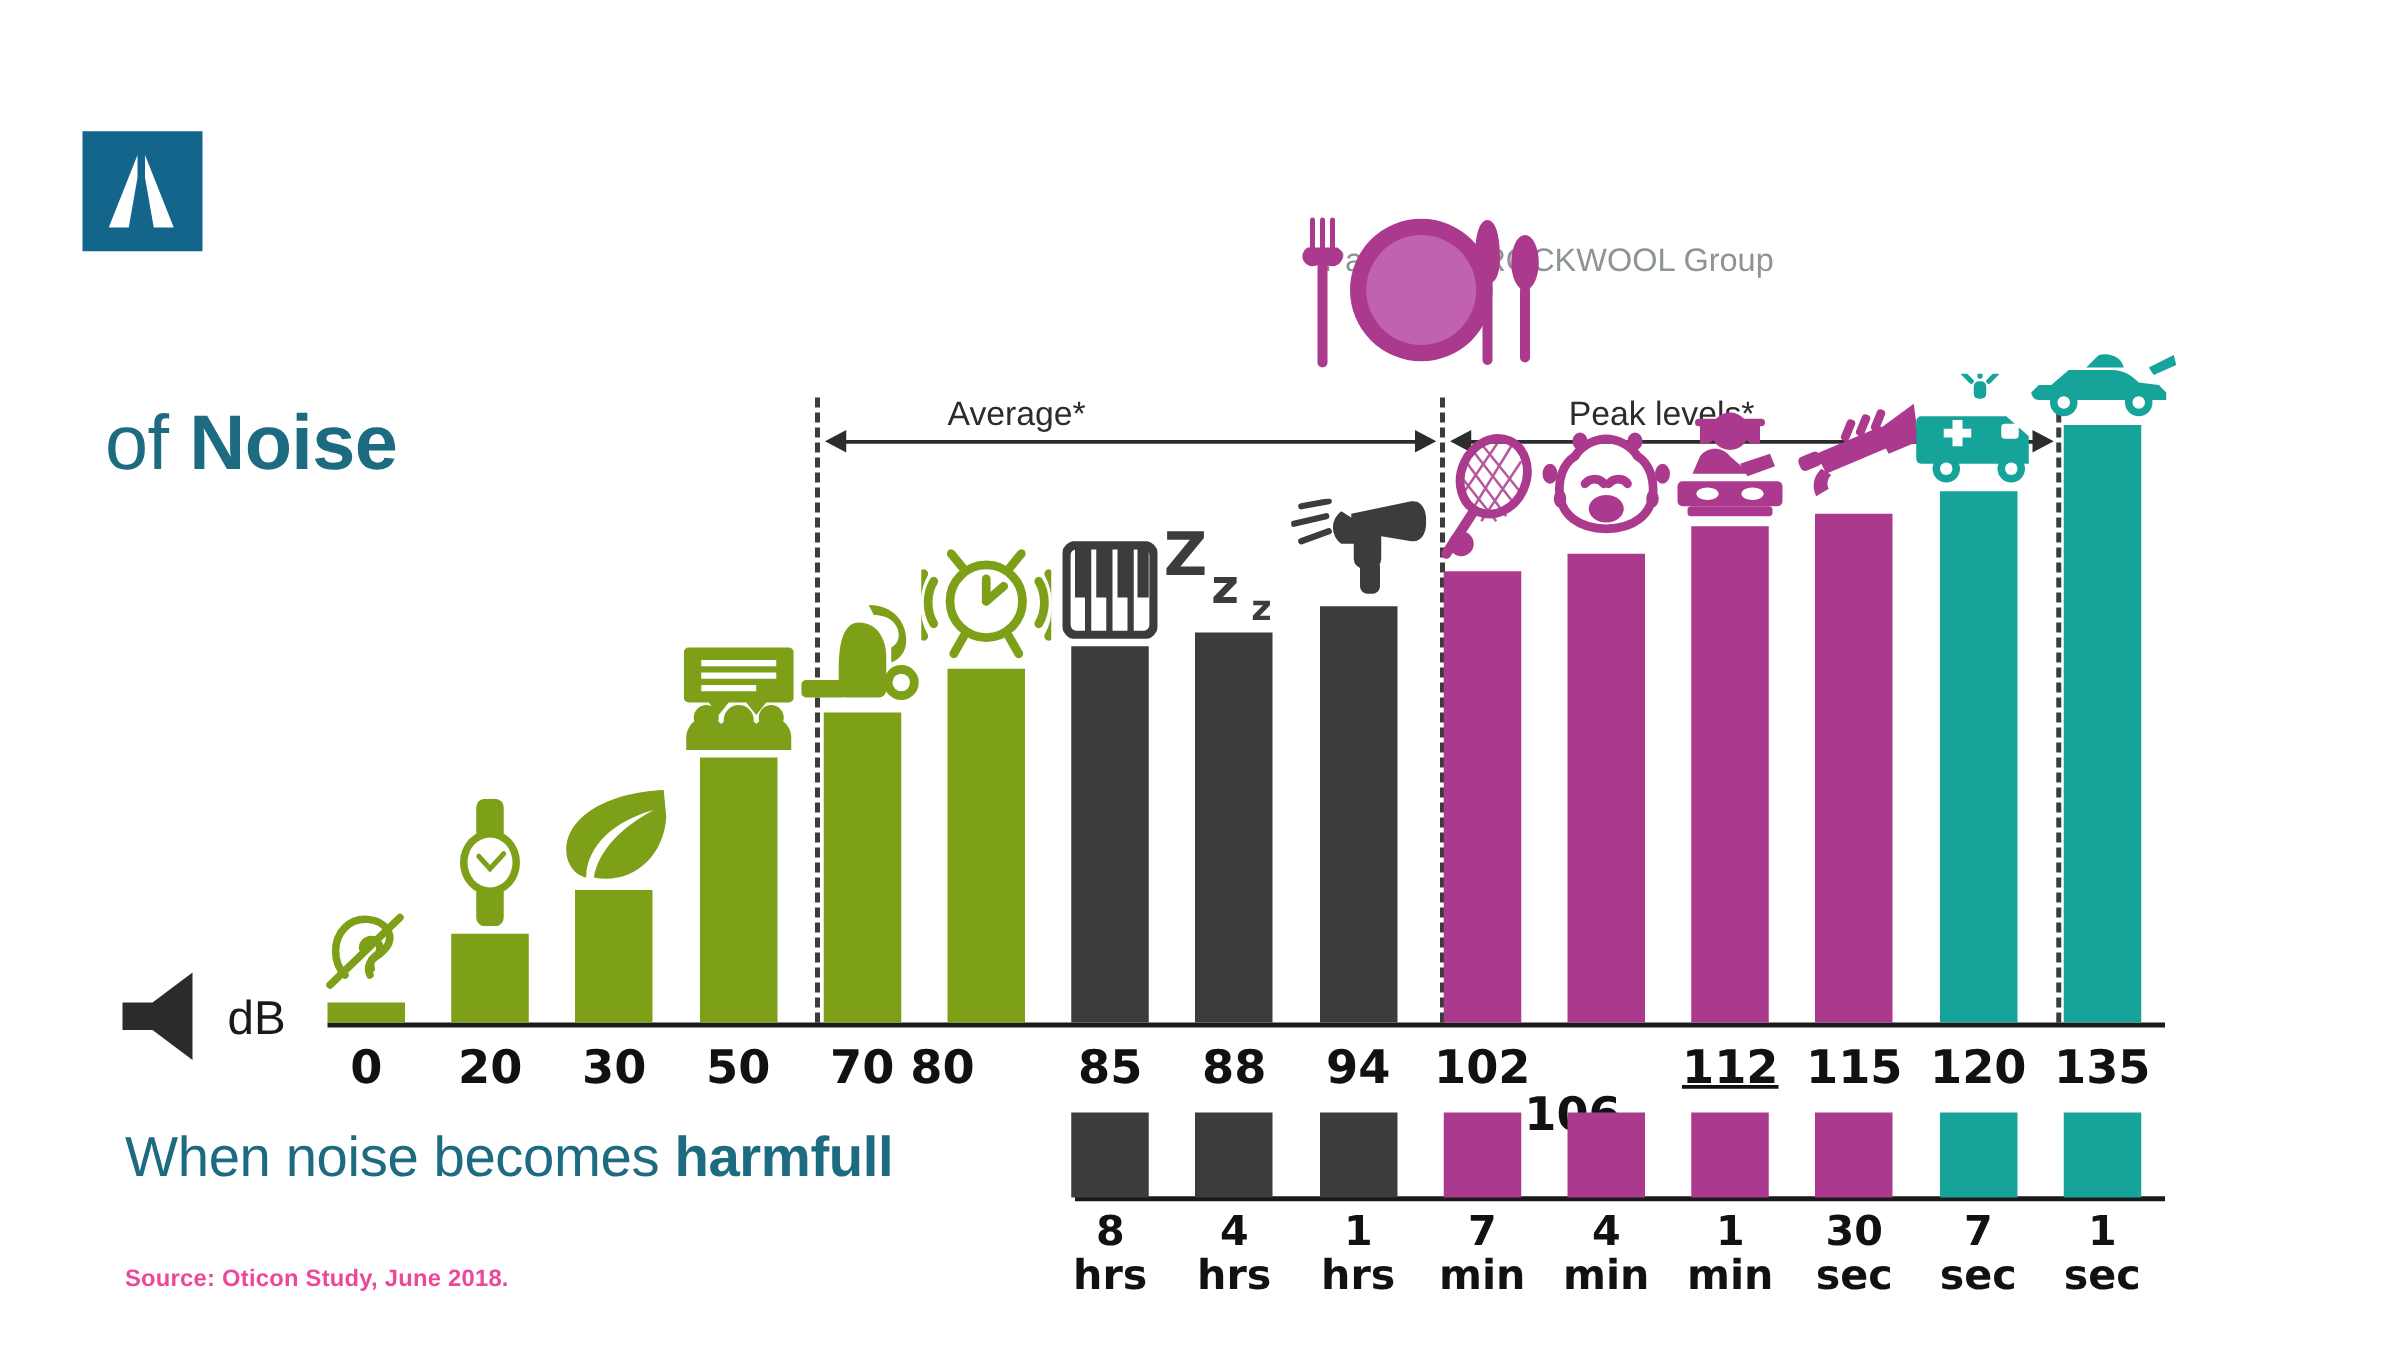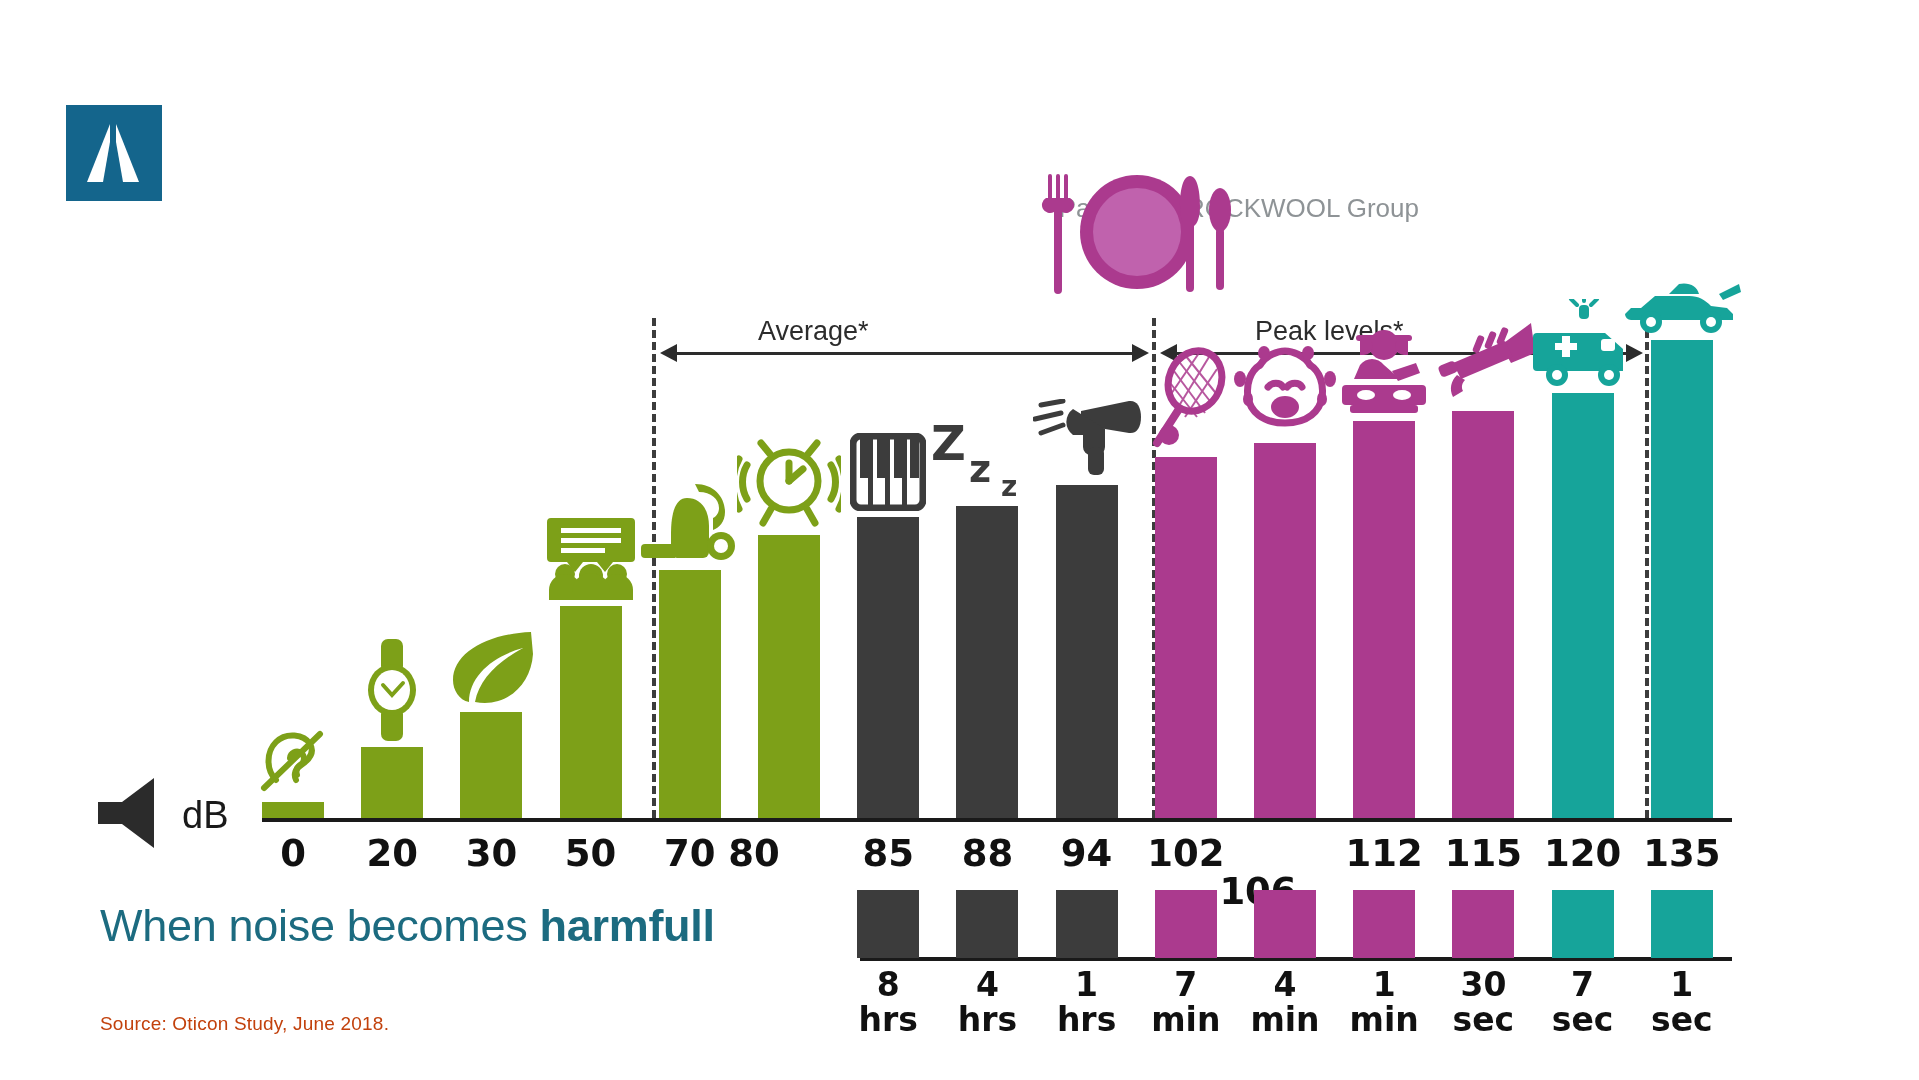--- a/index.html
+++ b/index.html
@@ -20,21 +20,21 @@
   #headline { position: absolute; left: 84px; top: 320px; color: #1c6b80;
               font-size: 62px; line-height: 1.12; font-weight: 300;
               font-family: "Liberation Sans", sans-serif; letter-spacing: -0.5px; }
   #headline b { font-weight: 700; }
 
   #harmfull-line { position: absolute; left: 100px; top: 900px; color: #1c6b80;
                    font-size: 45px; font-weight: 300; white-space: nowrap; letter-spacing:-0.3px; }
   #harmfull-line b { font-weight: 700; }
 
   #source-note { position: absolute; left: 100px; top: 1013px; font-size: 19px;
-                 font-weight: 400; color: #c2410c; letter-spacing: 0.2px; }
+                 font-weight: 700; color: #ec4899; letter-spacing: 0.2px; }
 
   
   #db-legend { position: absolute; left: 92px; top: 772px; display: flex; align-items: center; }
   #db-label { font-size: 38px; color: #1a1a1a; margin-left: 8px; font-weight: 400; }
 
   
   #chart { position: absolute; left: 262px; top: 300px; width: 1470px; height: 520px; }
   #baseline { position: absolute; left: 262px; top: 818px; width: 1470px; height: 4px; background: #1a1a1a; }
   .bar { position: absolute; bottom: 0; left: 0; width: 62px; }
 
@@ -70,20 +70,21 @@
     <svg width="74" height="66" viewBox="0 0 74 66" aria-hidden="true">
       <path d="M33 4 L10 62 L26 62 L33 22 Z" fill="#ffffff"></path>
       <path d="M39 4 L62 62 L46 62 L39 22 Z" fill="#ffffff"></path>
     </svg>
   </div>
 </div>
 
 <div id="group-tagline">Part of the ROCKWOOL Group</div>
 
 <div id="headline">
+  <div><span>of </span><b>Noise</b></div>
 </div>
 
 <div id="harmfull-line"><span>When noise becomes </span><b>harmfull</b></div>
 
 <div id="source-note">Source: Oticon Study, June 2018.</div>
 
 <div id="db-legend">
   <span>
     <svg width="82" height="82" viewBox="0 0 82 82" aria-hidden="true">
       <path d="M6 30 H30 L62 6 V76 L30 52 H6 Z" fill="#2b2b2b"></path>
@@ -313,21 +314,21 @@
         <path d="M26 38 c6 -8 18 -8 24 0 l16 14 h-46 z"></path>
         <path d="M58 44 l24 -8 l4 10 l-22 8 z"></path>
         <rect x="8" y="58" width="84" height="20" rx="4"></rect>
         <rect x="16" y="78" width="68" height="8" rx="3"></rect>
       </g>
         <g fill="#fff">
         <ellipse cx="32" cy="68" rx="9" ry="5"></ellipse>
         <ellipse cx="68" cy="68" rx="9" ry="5"></ellipse>
       </g>
     </svg></div>
-<div class="axis-label" style="left: 1334.2px;">112</div>
+<div class="axis-label" style="left: 1334.2px; text-decoration: underline;">112</div>
 <div class="dur-bar" style="position: absolute; left: 1353.2px; top: 890px; width: 62px; height: 68px; background: rgb(171, 58, 142);"></div>
 <div class="dur-label" style="left: 1329.2px;">
     <span>1</span>
     <span>min</span>
   </div>
 <div class="bar" style="position: absolute; left: 1452.4px; top: 410.815px; width: 62px; height: 407.185px; background: rgb(171, 58, 142);"></div>
 <div style="position: absolute; left: 1483.4px; top: 410.815px; transform: translate(-50%, -100%); line-height: 0; padding-bottom: 6px;"><svg width="104" height="86" viewBox="0 0 104 86">
       <g fill="#ab3a8e">
         <path d="M100 4 L70 26 L80 44 L104 34 z"></path>
         <path d="M22 44 L74 22 l8 16 l-52 22 z"></path>

